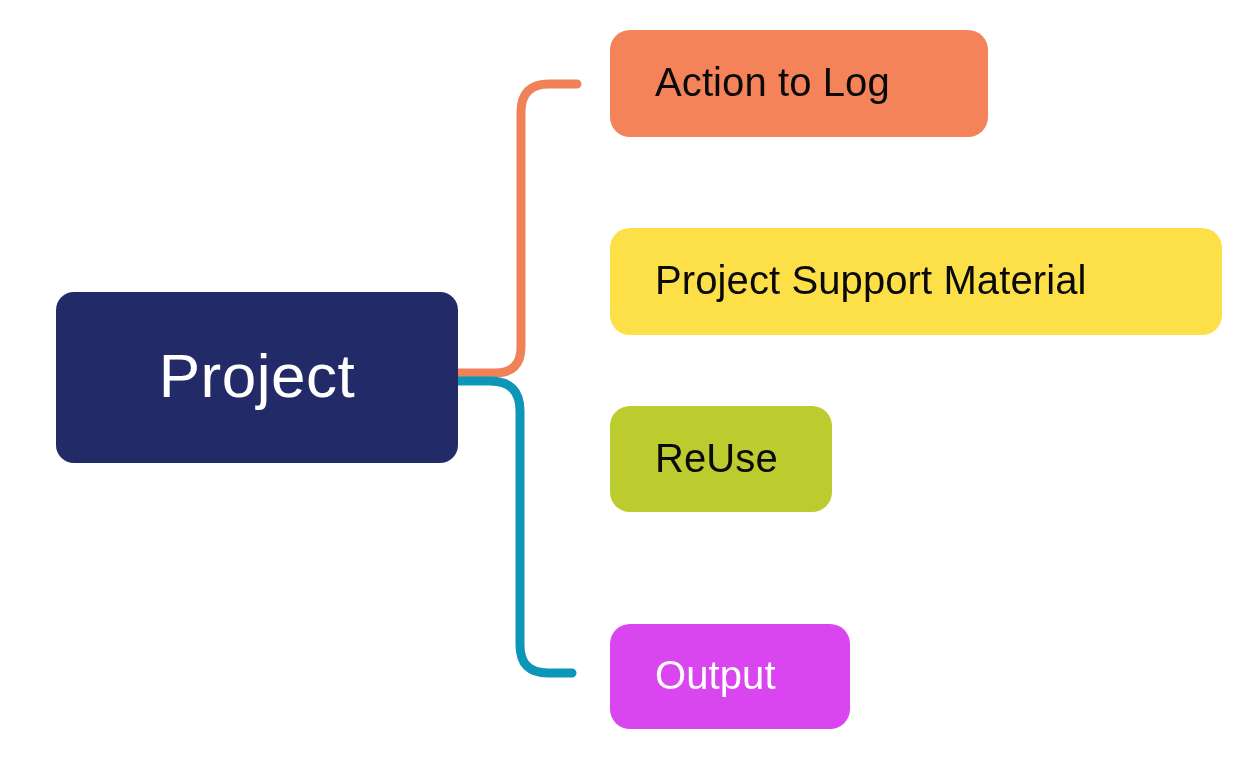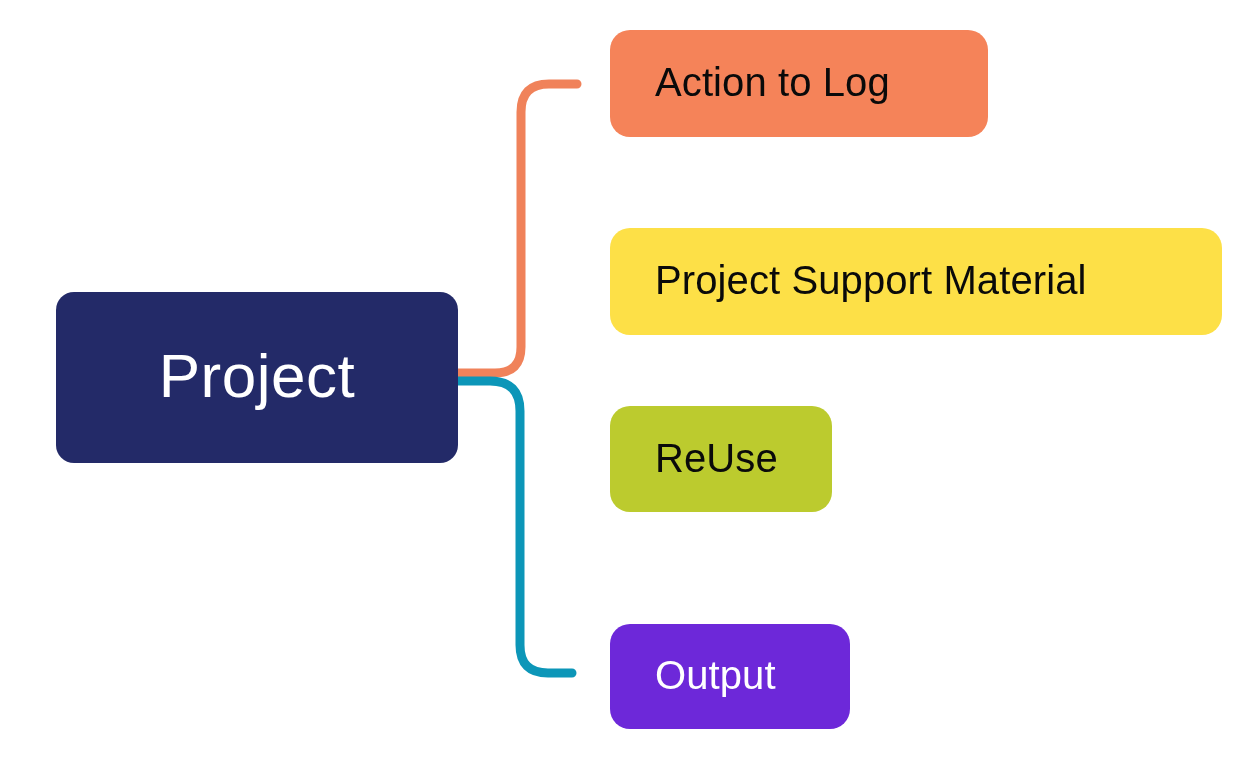--- a/index.html
+++ b/index.html
@@ -94,17 +94,17 @@
   </div>
 
   <div class="node child" style="left:610px; top:228px; width:612px; height:107px; background:#fde047;">
     <span class="node-label" style="color:#0a0a0a;">Project Support Material</span>
   </div>
 
   <div class="node child" style="left:610px; top:406px; width:222px; height:106px; background:#bccb2e;">
     <span class="node-label" style="color:#0a0a0a;">ReUse</span>
   </div>
 
-  <div class="node child" style="left:610px; top:624px; width:240px; height:105px; background:#6d28d9;">
+  <div class="node child" style="left:610px; top:624px; width:240px; height:105px; background:#d946ef;">
     <span class="node-label" style="color:#ffffff;">Output</span>
   </div>
 
 </div>
 
 </body></html>

